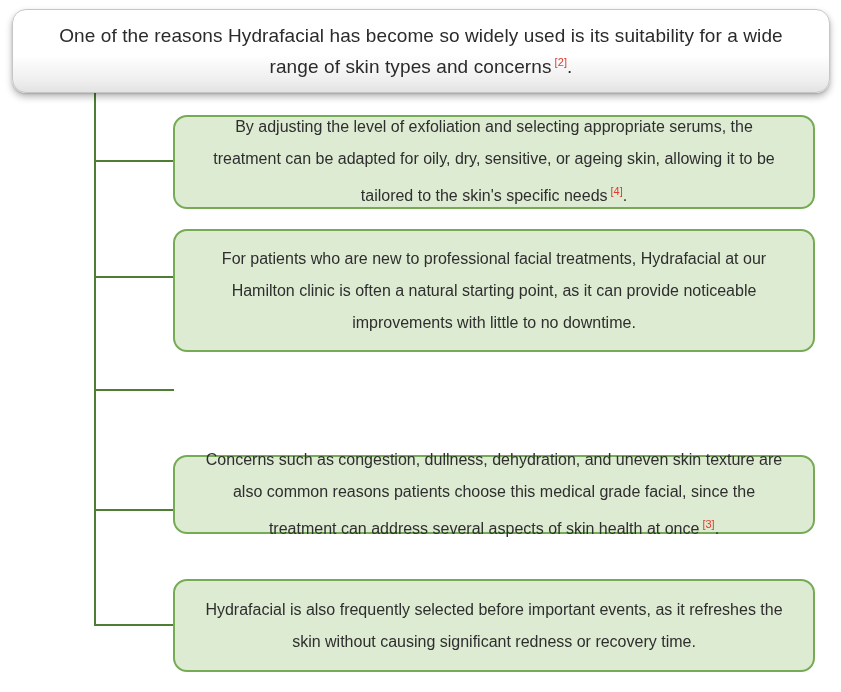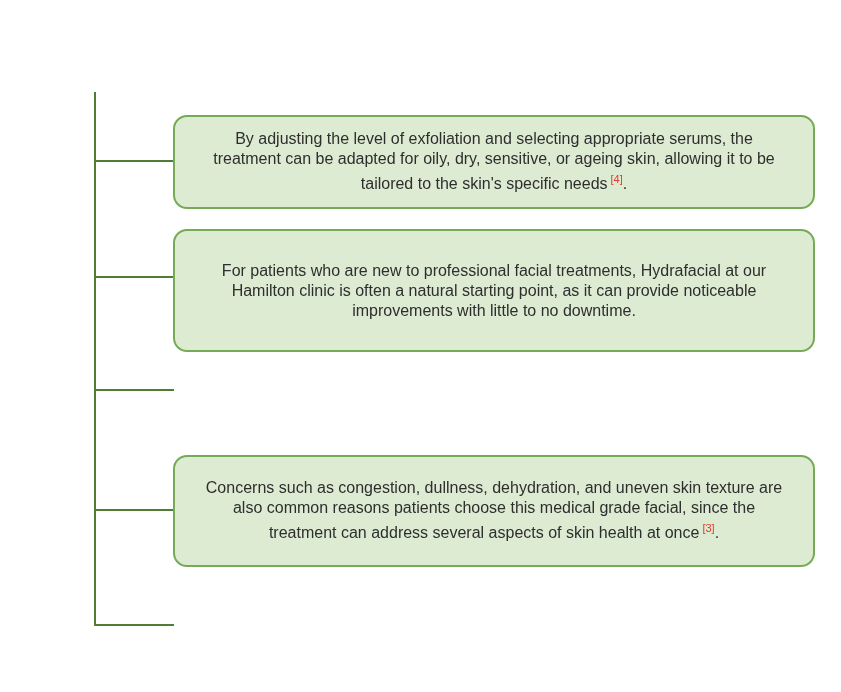--- a/index.html
+++ b/index.html
@@ -26,34 +26,37 @@
   .hline.b2{top:276px}
   .hline.b3{top:389px}
   .hline.b4{top:509px}
   .hline.b5{top:624px}
   .green-box{
     position:absolute;left:173px;width:642px;box-sizing:border-box;
     background:#deebd3;border:2px solid #76ab56;border-radius:14px;
     display:flex;align-items:center;justify-content:center;text-align:center;
     z-index:2;
   }
-  .green-box p{margin:7px;padding:4px 20px;font-size:16px;line-height:20px;color:#2e2e2e;}
+  .green-box p{margin:7px;padding:4px 20px;font-size:16px;line-height:32px;color:#2e2e2e;}
   .gb1{top:115px;height:94px}
   .gb2{top:229px;height:123px}
   .gb3{top:343px;height:96px}
-  .gb4{top:455px;height:112px}
+  .gb4{top:455px;height:79px}
   .gb5{top:579px;height:93px}
   sup.ref{color:#e03a2e;font-size:11px;font-weight:500;margin-left:3px;}
   sup.ref:empty{display:none;}
 </style>
 </head>
 <body>
 
 <div class="canvas">
 
+  <div class="header-box">
+    <p><span>One of the reasons Hydrafacial has become so widely used is its suitability for a wide range of skin types and concerns</span><sup class="ref">[2]</sup><span>.</span></p>
+  </div>
 
   <div class="vline"></div>
   <div class="hline b1"></div>
   <div class="hline b2"></div>
   <div class="hline b3"></div>
   <div class="hline b4"></div>
   <div class="hline b5"></div>
 
   <div class="green-box gb1">
     <p><span>By adjusting the level of exfoliation and selecting appropriate serums, the treatment can be adapted for oily, dry, sensitive, or ageing skin, allowing it to be tailored to the skin's specific needs</span><sup class="ref">[4]</sup><span>.</span></p>
@@ -61,14 +64,17 @@
 
   <div class="green-box gb2">
     <p><span>For patients who are new to professional facial treatments, Hydrafacial at our Hamilton clinic is often a natural starting point, as it can provide noticeable improvements with little to no downtime.</span><span></span></p>
   </div>
 
 
   <div class="green-box gb4">
     <p><span>Concerns such as congestion, dullness, dehydration, and uneven skin texture are also common reasons patients choose this medical grade facial, since the treatment can address several aspects of skin health at once</span><sup class="ref">[3]</sup><span>.</span></p>
   </div>
 
+  <div class="green-box gb5">
+    <p><span>Hydrafacial is also frequently selected before important events, as it refreshes the skin without causing significant redness or recovery time.</span><span></span></p>
+  </div>
 
 </div>
 
 </body></html>

